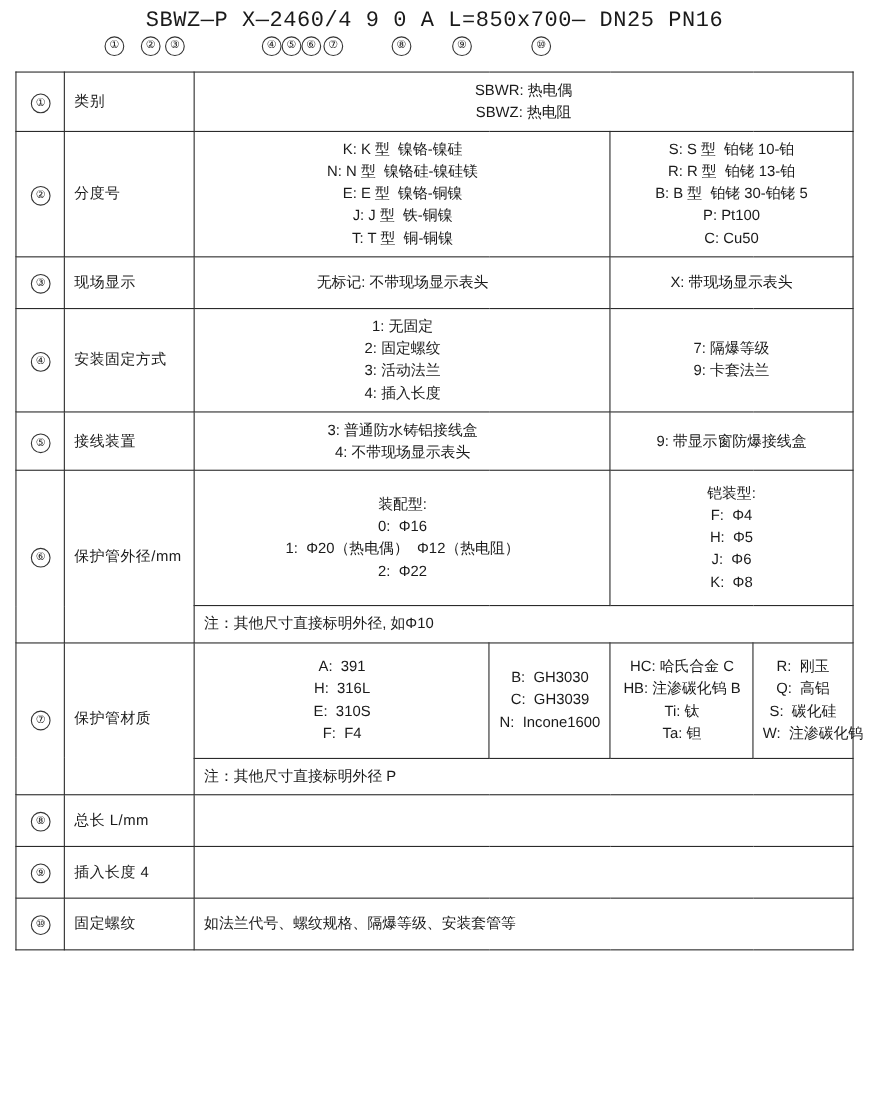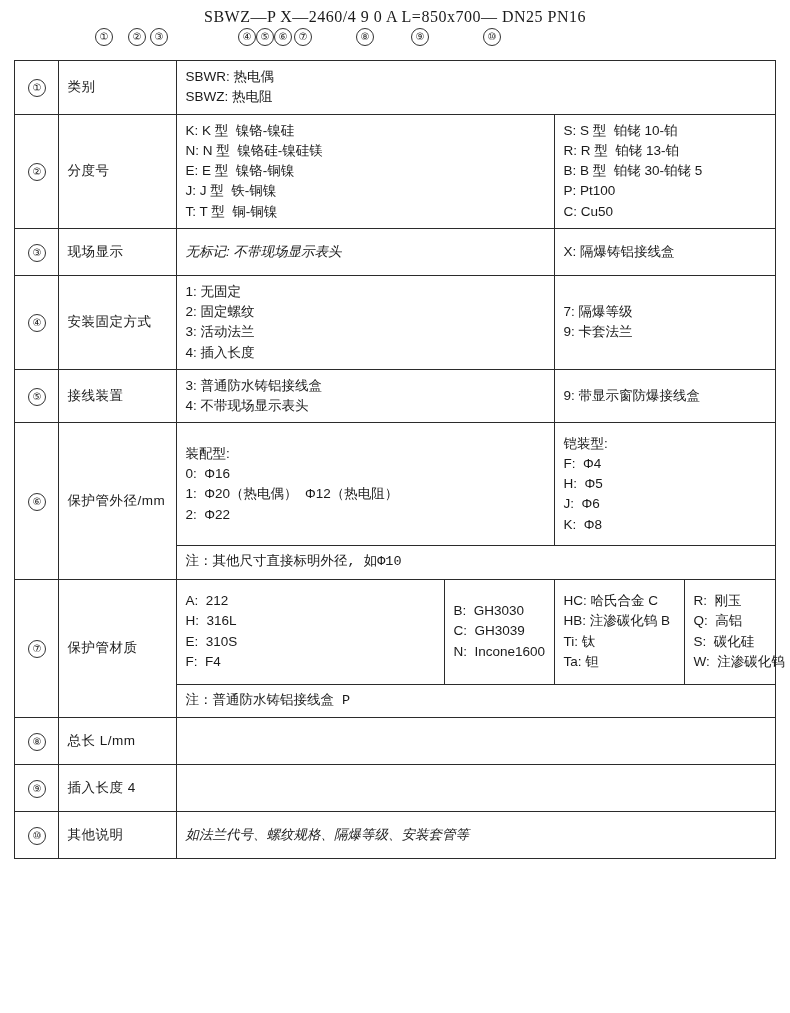--- a/index.html
+++ b/index.html
@@ -19,24 +19,24 @@
     width: 790px;
     height: 1013px;
     position: relative;
     box-sizing: border-box;
     padding: 0;
   }
 
   
   .code-line {
     text-align: center;
-    font-size: 16px;
+    font-size: 20px;
     letter-spacing: 0.5px;
     padding-top: 8px;
-    font-family: Liberation Serif, serif;
+    font-family: Liberation Mono, monospace;
     white-space: nowrap;
   }
 
   .marker-row {
     position: relative;
     height: 26px;
     margin-top: 2px;
   }
   .circ {
     position: absolute;
@@ -82,27 +82,28 @@
     width: 16px;
     height: 16px;
     border: 1px solid #333;
     border-radius: 50%;
     font-size: 10px;
     line-height: 15px;
     text-align: center;
   }
   .cell-lines div {
     white-space: pre;
+    text-align: center;
   }
   td.note {
-    font-family: Liberation Mono, monospace;
+    font-family: Liberation Sans, sans-serif;
     font-size: 13.5px;
     padding: 8px 10px;
   }
-  .blank { height: 34px; font-style: italic; }
+  .blank { height: 34px; }
 </style>
 </head>
 <body>
 
 <div class="page">
 
   <div class="code-line">SBWZ—P X—2460/4 9 0 A   L=850x700—   DN25 PN16</div>
 
   <div class="marker-row">
     <span class="circ" style="left:95px">①</span>
@@ -162,21 +163,21 @@
 
     <tr>
       <td class="num">
         <span class="numcirc">③</span>
       </td>
       <td class="name">现场显示</td>
       <td colspan="2" class="cell-lines blank">
         <div>无标记: 不带现场显示表头</div>
       </td>
       <td colspan="2" class="cell-lines">
-        <div>X: 隔爆铸铝接线盒</div>
+        <div>X: 带现场显示表头</div>
       </td>
     </tr>
 
     <tr>
       <td class="num">
         <span class="numcirc">④</span>
       </td>
       <td class="name">安装固定方式</td>
       <td colspan="2" class="cell-lines">
         <div>1: 无固定</div>
@@ -226,21 +227,21 @@
     <tr>
       <td colspan="4" class="note">注：其他尺寸直接标明外径, 如Φ10</td>
     </tr>
 
     <tr>
       <td class="num" rowspan="2">
         <span class="numcirc">⑦</span>
       </td>
       <td class="name" rowspan="2">保护管材质</td>
       <td class="cell-lines" style="height:92px">
-        <div>A:  212</div>
+        <div>A:  391</div>
         <div>H:  316L</div>
         <div>E:  310S</div>
         <div>F:  F4</div>
       </td>
       <td class="cell-lines">
         <div>B:  GH3030</div>
         <div>C:  GH3039</div>
         <div>N:  Incone1600</div>
       </td>
       <td class="cell-lines">
@@ -250,21 +251,21 @@
         <div>Ta: 钽</div>
       </td>
       <td class="cell-lines">
         <div>R:  刚玉</div>
         <div>Q:  高铝</div>
         <div>S:  碳化硅</div>
         <div>W:  注渗碳化钨</div>
       </td>
     </tr>
     <tr>
-      <td colspan="4" class="note">注：普通防水铸铝接线盒 P</td>
+      <td colspan="4" class="note">注：其他尺寸直接标明外径 P</td>
     </tr>
 
     <tr>
       <td class="num">
         <span class="numcirc">⑧</span>
       </td>
       <td class="name">总长 L/mm</td>
       <td colspan="4" class="cell-lines blank"></td>
     </tr>
 
@@ -273,19 +274,19 @@
         <span class="numcirc">⑨</span>
       </td>
       <td class="name">插入长度 4</td>
       <td colspan="4" class="cell-lines blank"></td>
     </tr>
 
     <tr>
       <td class="num">
         <span class="numcirc">⑩</span>
       </td>
-      <td class="name">其他说明</td>
+      <td class="name">固定螺纹</td>
       <td colspan="4" class="cell-lines blank">如法兰代号、螺纹规格、隔爆等级、安装套管等</td>
     </tr>
 
   </tbody>
     </table>
 </div>
 
 </body></html>

